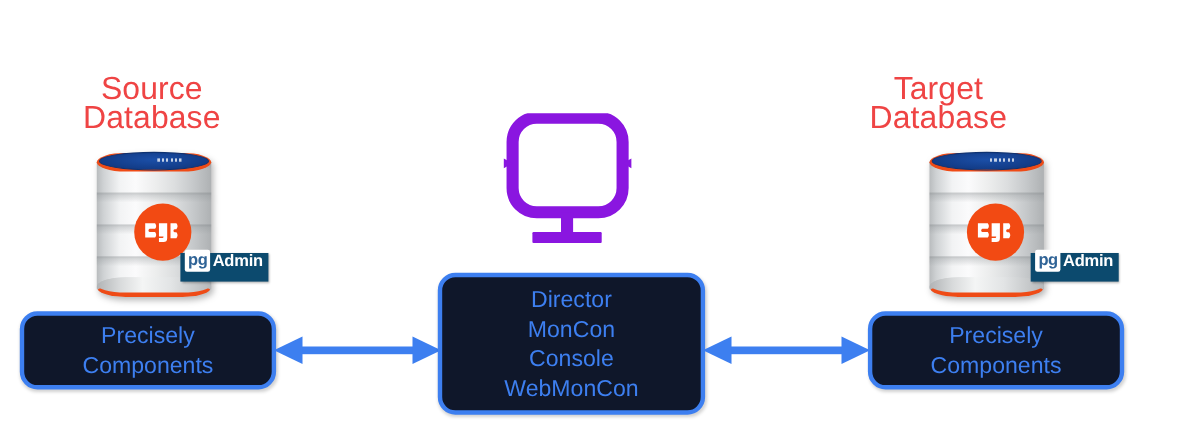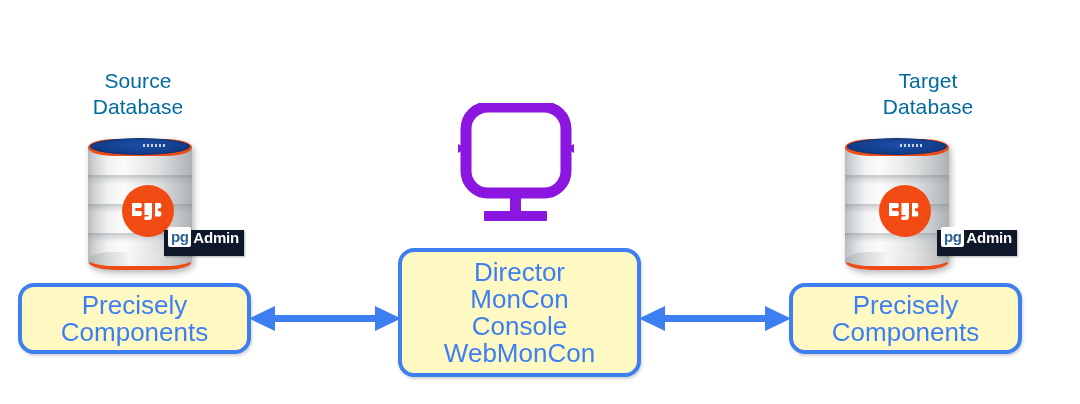--- a/index.html
+++ b/index.html
@@ -18,29 +18,29 @@
     position: absolute;
     inset: 0;
     width: 1080px;
     height: 404px;
   }
 
   
   .db-label {
     position: absolute;
     text-align: center;
-    color: #0369a1;
-    font-size: 21px;
+    color: #ef4444;
+    font-size: 29px;
     line-height: 26px;
     font-family: "Liberation Sans", sans-serif;
     white-space: pre-line;
     letter-spacing: 0.1px;
   }
   .db-label.left  { left: 48px;  top: 68px; width: 180px; }
-  .db-label.right { left: 838px; top: 68px; width: 180px; }
+  .db-label.right { left: 763px; top: 68px; width: 180px; }
 
   
   .db-group { position: absolute; width: 140px; height: 160px; }
   .db-group.left  { left: 70px;  top: 132px; }
   .db-group.right { left: 827px; top: 132px; }
 
   .cyl {
     position: absolute;
     left: 18px;
     top: 6px;
@@ -129,21 +129,21 @@
     display: flex;
     align-items: center;
     justify-content: center;
   }
   .edb-logo svg { display: block; }
 
   
   .pgadmin {
     position: absolute;
     height: 26px;
-    background: #0f172a;
+    background: #0c4a6e;
     display: flex;
     align-items: center;
     padding: 0 5px 12px 4px;
     box-sizing: border-box;
     box-shadow: 1px 1px 2px rgba(0,0,0,0.3);
   }
   .db-group.left  .pgadmin { left: 94px; top: 98px; }
   .db-group.right .pgadmin { left: 110px; top: 98px; }
   .pg-box {
     background: #ffffff;
@@ -173,25 +173,25 @@
     top: 103px;
     width: 128px;
     height: 122px;
   }
   .monitor svg { display: block; }
 
   
   .proc-box {
     position: absolute;
     box-sizing: border-box;
-    background: #fef9c3;
+    background: #0f172a;
     border: 4px solid #3d7ff0;
     border-radius: 16px;
     color: #3d7ff0;
-    font-size: 26px;
+    font-size: 21px;
     line-height: 27px;
     text-align: center;
     display: flex;
     align-items: center;
     justify-content: center;
     white-space: pre-line;
     box-shadow: 1px 2px 3px rgba(0,0,0,0.18);
     font-family: "Liberation Sans", sans-serif;
   }
   .proc-box.left   { left: 18px;  top: 283px; width: 233px; height: 71px; }

